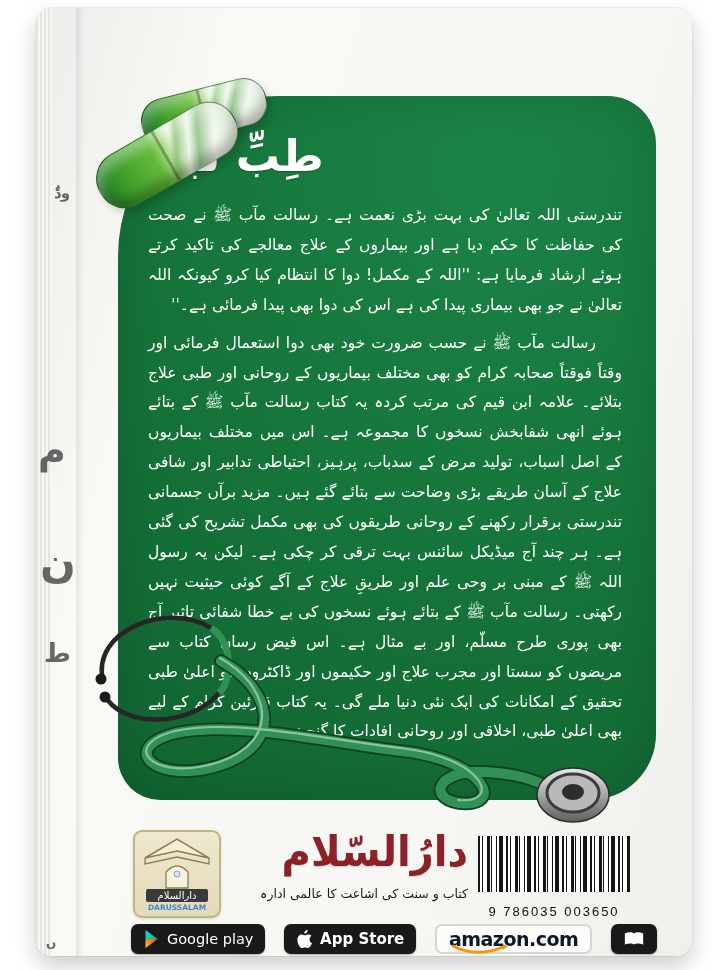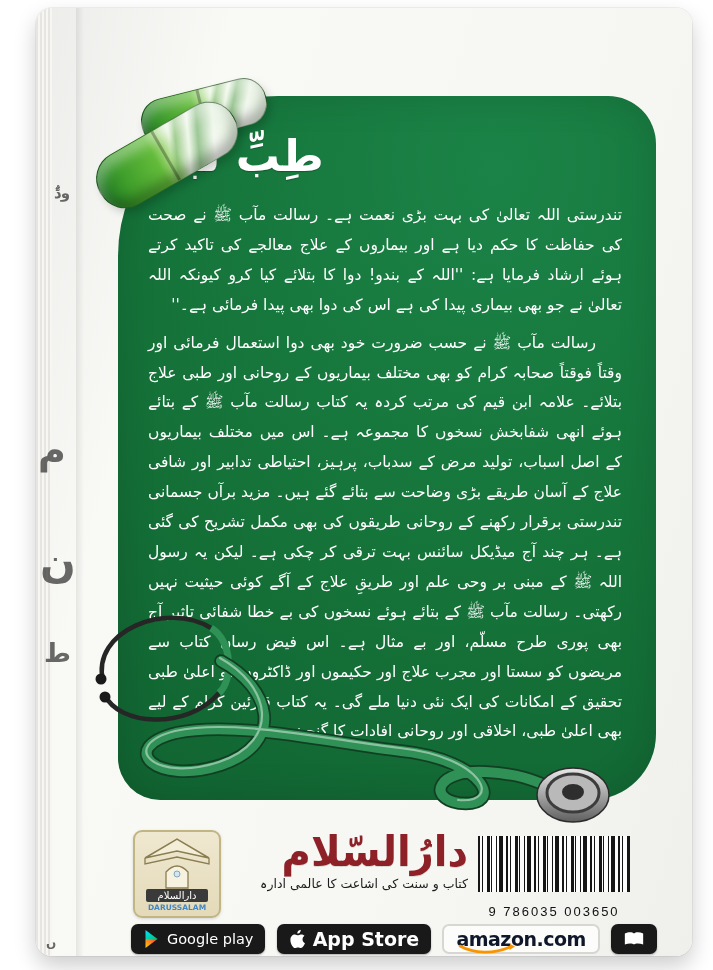--- a/index.html
+++ b/index.html
@@ -40,41 +40,41 @@
   
   .steth{position:absolute;left:45px;top:585px;width:610px;height:255px;overflow:visible;}
   
   .pubrow{position:absolute;left:0;top:812px;width:656px;height:100px;}
   .ds-logo{position:absolute;left:97px;top:10px;width:84px;height:84px;border-radius:9px;
         background:linear-gradient(180deg,#efe8d0,#e4dab9);border:2px solid #c2b584;
         box-shadow:0 1px 3px rgba(0,0,0,.15);text-align:center;}
   .calli{position:absolute;left:202px;top:8px;width:230px;direction:rtl;}
   .calli-name{color:#8e2127;font-size:40px;font-weight:bold;line-height:1.15;
         text-shadow:0 1px 0 rgba(0,0,0,.12);transform:scaleY(1.04);}
-  .calli-tag{margin-top:2px;color:#1d1d1d;font-size:12.5px;}
+  .calli-tag{margin-top:12px;color:#1d1d1d;font-size:12.5px;}
   .barcode{position:absolute;left:436px;top:16px;width:164px;text-align:center;}
   .bars{margin:0 auto;width:152px;height:56px;background:
         repeating-linear-gradient(90deg,
           #161616 0 2px,#fdfdfd 2px 4px,
           #161616 4px 5px,#fdfdfd 5px 9px,
           #161616 9px 12px,#fdfdfd 12px 13px,
           #161616 13px 14px,#fdfdfd 14px 18px,
           #161616 18px 19px,#fdfdfd 19px 21px,
           #161616 21px 25px,#fdfdfd 25px 28px);}
   .bar-num{margin-top:12px;font-family:Liberation Sans, sans-serif;font-size:13px;
         letter-spacing:2px;color:#111;}
   
   .badges{position:absolute;left:95px;top:908px;width:526px;height:38px;display:flex;
         justify-content:space-between;align-items:stretch;gap:8px;}
   .badge{display:flex;align-items:center;justify-content:center;gap:7px;border-radius:7px;
         padding:0 12px;white-space:nowrap;margin-top:8px;}
   .badge.dark{background:#191919;color:#ffffff;box-shadow:0 1px 2px rgba(0,0,0,.3);}
   .badge.light{background:#fcfcfb;border:2px solid #d7d6d2;color:#222;}
   .gp-label{font-size:14.5px;color:#fff;}
-  .as-label,.ib-label{font-size:19px;font-weight:bold;color:#fff;}
+  .as-label,.ib-label{font-size:15px;font-weight:bold;color:#fff;}
   .nook-word{font-size:25px;font-weight:bold;letter-spacing:2px;line-height:1;}
   .nk-g{color:#7fa83c;} .nk-gray{color:#97999b;} .nk-g2{color:#6f9a3c;}
   .amz-wrap{position:relative;display:inline-block;}
   .amz-label{font-size:19px;font-weight:bold;color:#0f172a;letter-spacing:-.5px;}
   .amz-smile{position:absolute;left:2px;bottom:-4px;width:58px;height:10px;}
 </style>
 </head>
 <body>
 
 <div class="stage">
@@ -85,21 +85,21 @@
 
     <span class="spine-frag" style="left:6px;top:176px;font-size:15px;margin-left:12px;">ُوڈ</span>
     <span class="spine-frag" style="left:2px;top:420px;font-size:38px;">م</span>
     <span class="spine-frag" style="left:4px;top:530px;font-size:42px;">ن</span>
     <span class="spine-frag" style="left:8px;top:630px;font-size:26px;">ط</span>
     <span class="spine-frag" style="left:10px;top:928px;font-size:12px;">ں</span>
 
     <div class="panel">
       <div class="panel-title">طِبِّ نبوی</div>
       <div class="blurb">
-        <p class="para p1">تندرستی اللہ تعالیٰ کی بہت بڑی نعمت ہے۔ رسالت مآب ﷺ نے صحت کی حفاظت کا حکم دیا ہے اور بیماروں کے علاج معالجے کی تاکید کرتے ہوئے ارشاد فرمایا ہے: ''اللہ کے بندو! دوا کا بتلائے کیا کرو کیونکہ اللہ تعالیٰ نے جو بھی بیماری پیدا کی ہے اس کی دوا بھی پیدا فرمائی ہے۔''</p>
+        <p class="para p1">تندرستی اللہ تعالیٰ کی بہت بڑی نعمت ہے۔ رسالت مآب ﷺ نے صحت کی حفاظت کا حکم دیا ہے اور بیماروں کے علاج معالجے کی تاکید کرتے ہوئے ارشاد فرمایا ہے: ''اللہ کے مکمل! دوا کا انتظام کیا کرو کیونکہ اللہ تعالیٰ نے جو بھی بیماری پیدا کی ہے اس کی دوا بھی پیدا فرمائی ہے۔''</p>
         <p class="para p2">رسالت مآب ﷺ نے حسب ضرورت خود بھی دوا استعمال فرمائی اور وقتاً فوقتاً صحابہ کرام کو بھی مختلف بیماریوں کے روحانی اور طبی علاج بتلائے۔ علامہ ابن قیم کی مرتب کردہ یہ کتاب رسالت مآب ﷺ کے بتائے ہوئے انھی شفابخش نسخوں کا مجموعہ ہے۔ اس میں مختلف بیماریوں کے اصل اسباب، تولید مرض کے سدباب، پرہیز، احتیاطی تدابیر اور شافی علاج کے آسان طریقے بڑی وضاحت سے بتائے گئے ہیں۔ مزید برآں جسمانی تندرستی برقرار رکھنے کے روحانی طریقوں کی بھی مکمل تشریح کی گئی ہے۔ ہر چند آج میڈیکل سائنس بہت ترقی کر چکی ہے۔ لیکن یہ رسول اللہ ﷺ کے مبنی بر وحی علم اور طریقِ علاج کے آگے کوئی حیثیت نہیں رکھتی۔ رسالت مآب ﷺ کے بتائے ہوئے نسخوں کی بے خطا شفائی تاثیر آج بھی پوری طرح مسلّم، اور بے مثال ہے۔ اس فیض رساں کتاب سے مریضوں کو سستا اور مجرب علاج اور حکیموں اور ڈاکٹروں کو اعلیٰ طبی تحقیق کے امکانات کی ایک نئی دنیا ملے گی۔ یہ کتاب قارئین کرام کے لیے بھی اعلیٰ طبی، اخلاقی اور روحانی افادات کا گنجینہ ہے۔</p>
       </div>
     </div>
 
     <div class="capsules">
       <div class="capsule cap1"></div>
       <div class="capsule cap2"></div>
     </div>
 
     <svg class="steth" viewBox="0 0 610 255">

